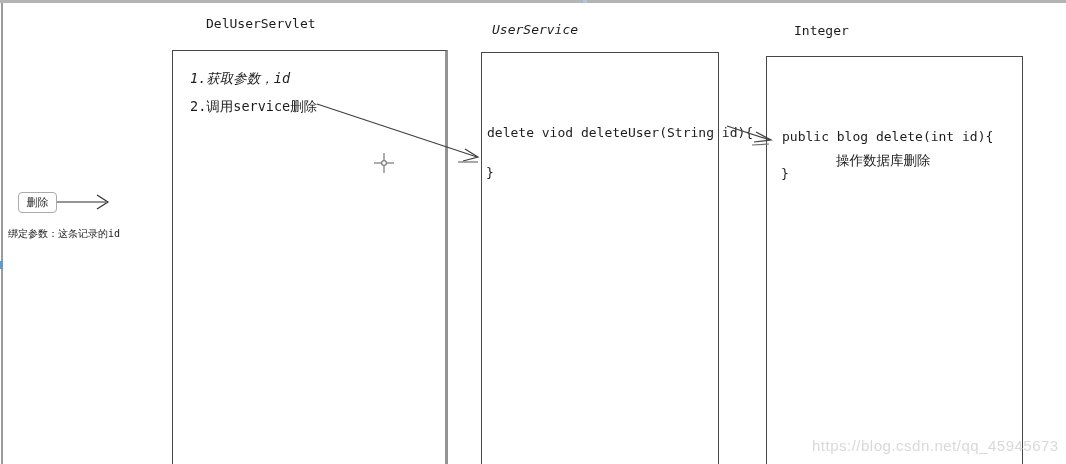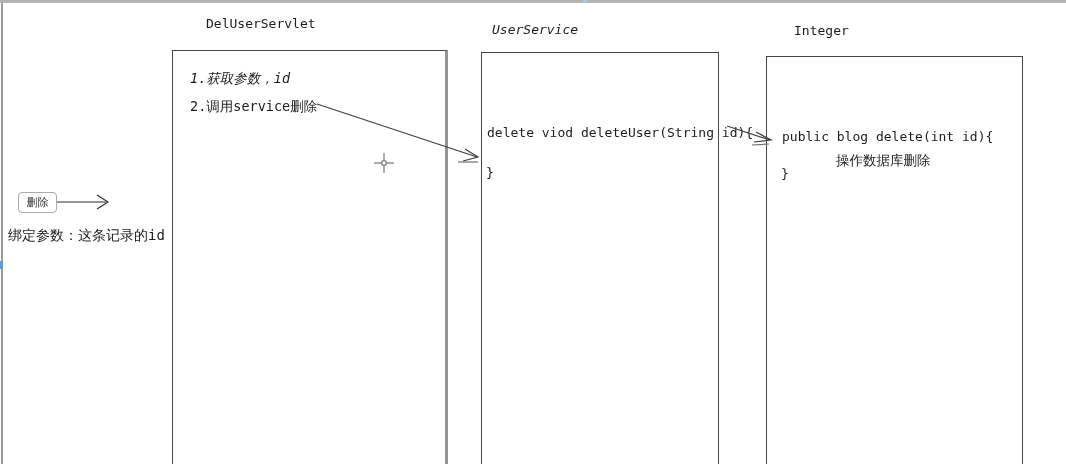--- a/index.html
+++ b/index.html
@@ -78,21 +78,21 @@
     align-items: center;
     justify-content: center;
     font-size: 11px;
     color: #2b2b2b;
     box-sizing: border-box;
     z-index: 5;
   }
   .note {
     position: absolute;
     left: 8px; top: 227px;
-    font-size: 14px;
+    font-size: 10px;
     white-space: nowrap;
     z-index: 5;
   }
   .watermark {
     position: absolute;
     left: 812px; top: 437px;
     font-size: 15px;
     letter-spacing: 0.5px;
     font-family: "Liberation Sans", "DejaVu Sans", sans-serif;
     white-space: nowrap;
@@ -133,20 +133,21 @@
 
   <div class="txt" style="left:782px; top:130px;">public blog delete(int id){</div>
   <div class="txt cn" style="left:836px; top:153px;">操作数据库删除</div>
   <div class="txt" style="left:781px; top:167px;">}</div>
 
   <div class="del-btn">
     <span>删除</span>
   </div>
   <div class="note">绑定参数：这条记录的id</div>
 
+  <div class="watermark" style="color:#d9d9d9;">https://blog.csdn.net/qq_45945673</div>
 
   <svg class="overlay" viewBox="0 0 1066 464" xmlns="http://www.w3.org/2000/svg">
 
     <g stroke="#3f3f3f" stroke-width="1.2" fill="none">
       <line x1="317" y1="104" x2="477" y2="157"></line>
       <polyline points="465,149 478,157 463,161"></polyline>
       <line x1="458" y1="162" x2="478" y2="162" stroke="#6e6e6e"></line>
     </g>
 
     <g stroke="#3f3f3f" stroke-width="1.2" fill="none">

